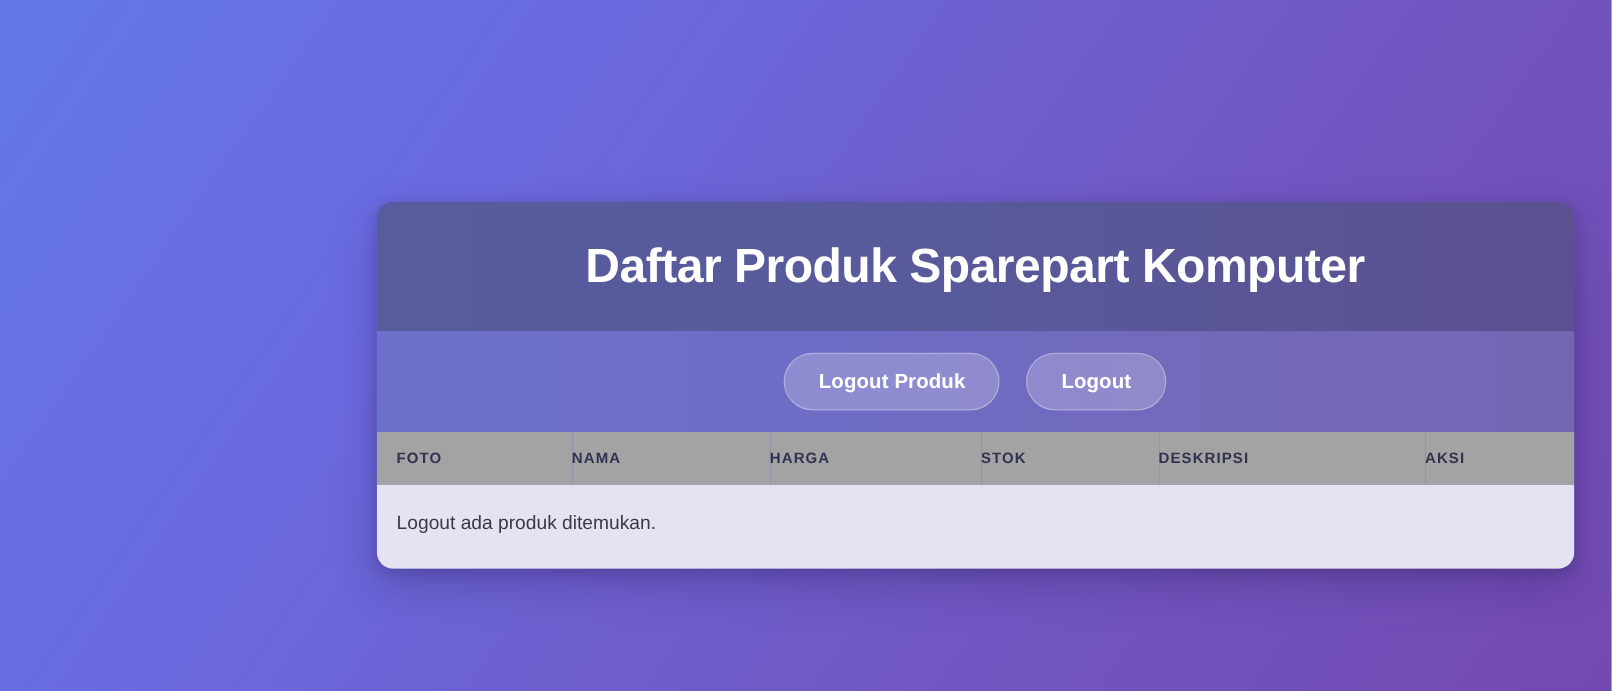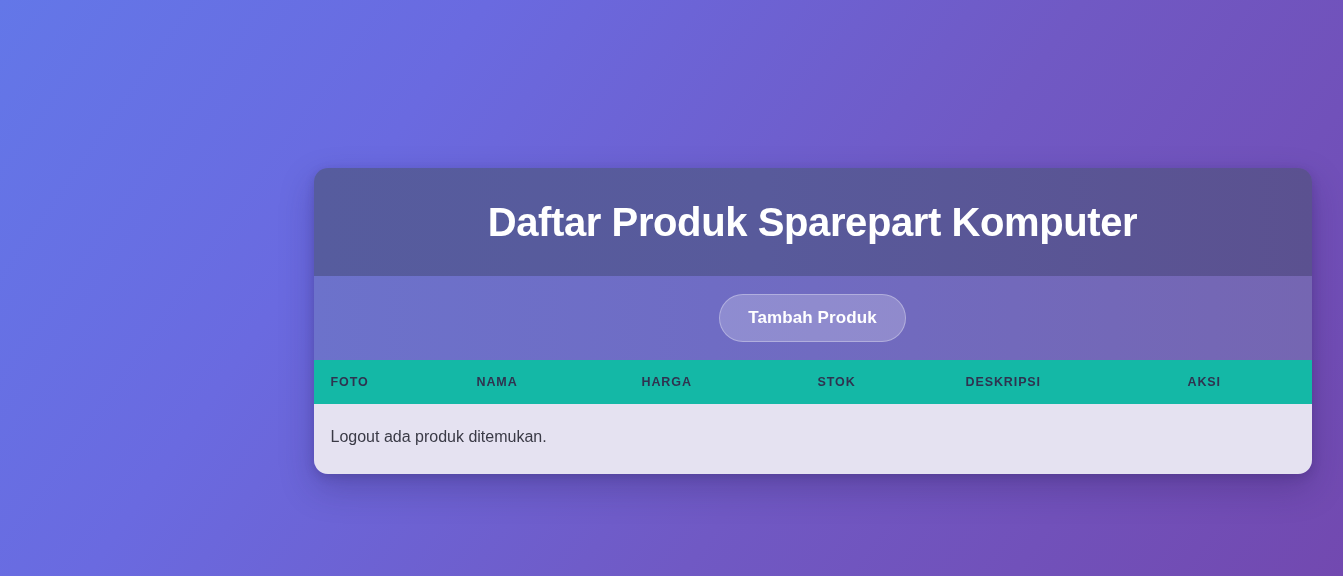--- a/index.html
+++ b/index.html
@@ -83,21 +83,21 @@
   }
 
   
   .prod-table {
     width: 100%;
     border-collapse: collapse;
     table-layout: fixed;
   }
 
   .prod-table thead tr {
-    background: #14b8a6;
+    background: #a3a3a3;
   }
 
   .prod-table th {
     text-align: left;
     color: #2f3350;
     font-size: 12.5px;
     font-weight: 700;
     letter-spacing: 0.9px;
     padding: 15px 10px 15px 0;
     text-transform: uppercase;
@@ -134,21 +134,22 @@
 
 <div class="page-wrap">
 
   <div class="card">
 
     <div class="card-header">
       <h1 class="card-title">Daftar Produk Sparepart Komputer</h1>
     </div>
 
     <div class="toolbar">
-      <button class="btn">Tambah Produk</button>
+      <button class="btn">Logout Produk</button>
+      <button class="btn">Logout</button>
     </div>
 
     <table class="prod-table">
       <colgroup>
         <col class="col-foto">
         <col class="col-nama">
         <col class="col-harga">
         <col class="col-stok">
         <col class="col-deskripsi">
         <col class="col-aksi">

